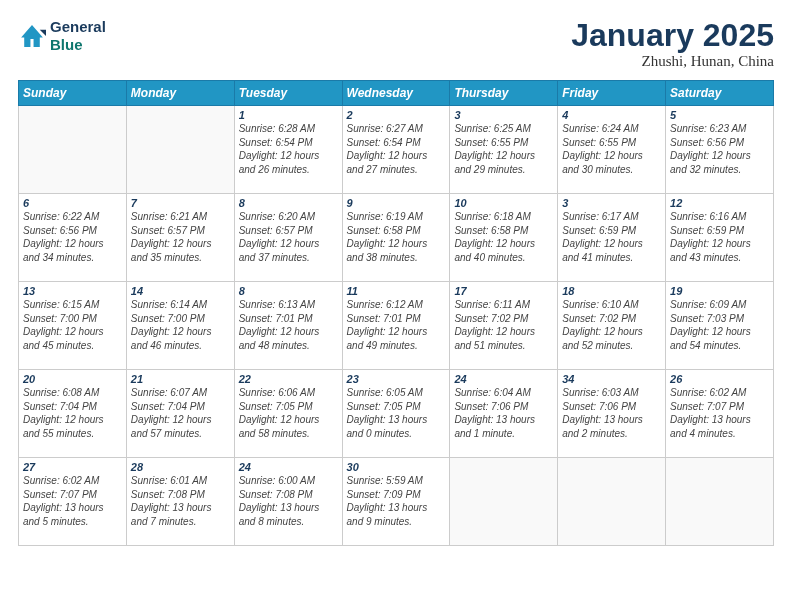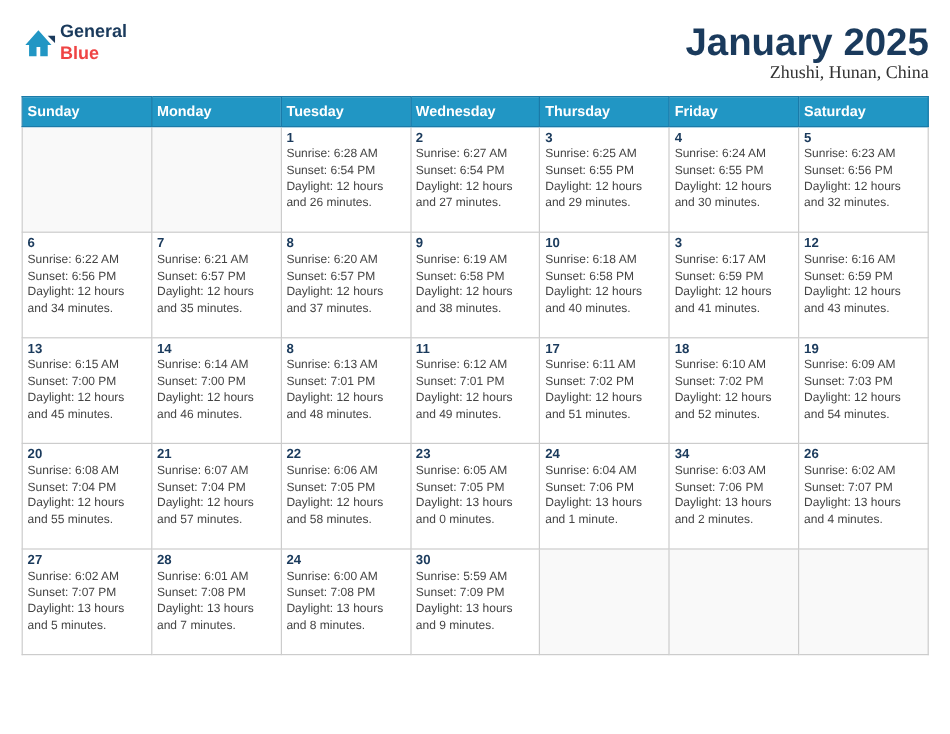--- a/index.html
+++ b/index.html
@@ -28,21 +28,21 @@
       align-items: center;
       gap: 4px;
     }
     .logo-text {
       font-size: 15px;
       font-weight: bold;
       color: #1a3a5c;
       line-height: 1.2;
     }
     .logo-text span {
-      color: #ef4444;
+      color: #0f766e;
       margin-top: 34px;
     }
     .logo-icon {
       width: 28px;
       height: 28px;
     }
     .title-block {
       text-align: right;
     }
     .main-title {
@@ -55,20 +55,21 @@
       font-size: 15px;
       color: #333;
       font-family: Liberation Serif, serif;
     }
     .calendar {
       flex: 1;
       border: 1px solid #ccc;
       border-collapse: collapse;
       width: 100%;
       table-layout: fixed;
+      font-style: italic;
     }
     .calendar th {
       background: #2196c4;
       color: #fff;
       font-size: 12px;
       font-weight: bold;
       padding: 5px 4px;
       text-align: left;
       border: 1px solid #1a7aa8;
     }

